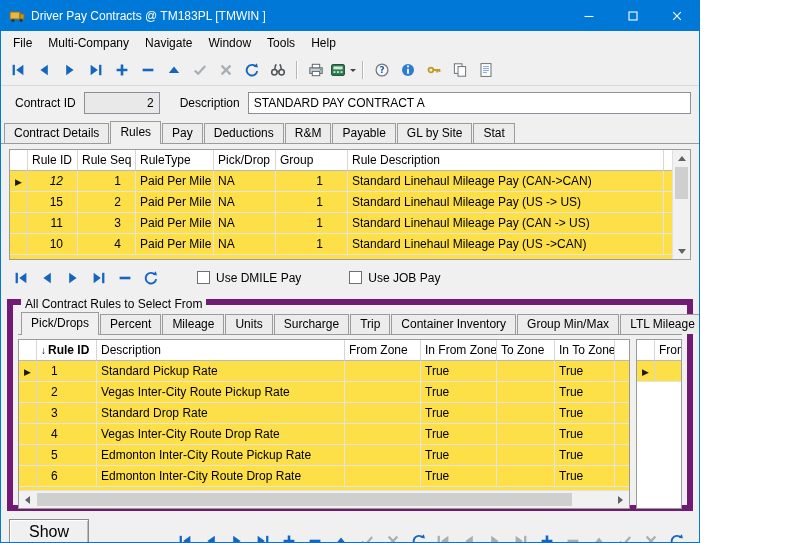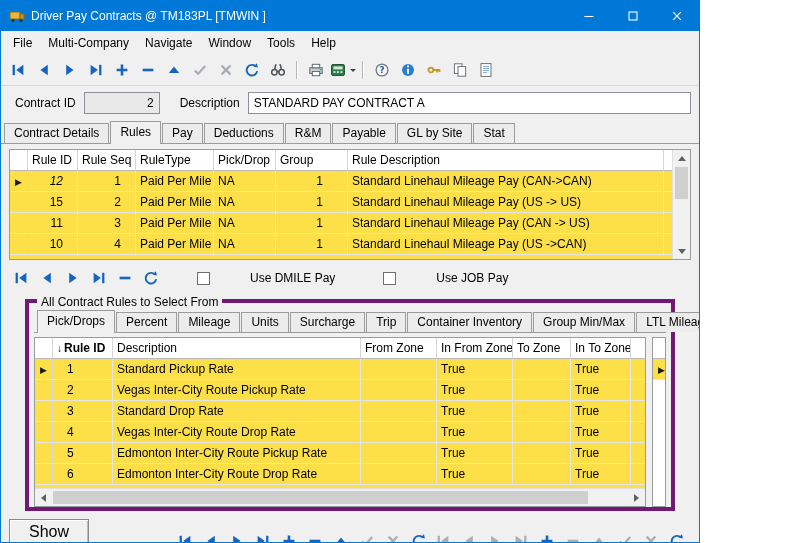--- a/index.html
+++ b/index.html
@@ -60,27 +60,27 @@
   .tri-down{border-left:4px solid transparent;border-right:4px solid transparent;border-top:5px solid #5f6368;}
   .tri-left{border-top:4px solid transparent;border-bottom:4px solid transparent;border-right:5px solid #5f6368;}
   .tri-right{border-top:4px solid transparent;border-bottom:4px solid transparent;border-left:5px solid #5f6368;}
   .hscroll{height:17px;flex:0 0 auto;display:flex;align-items:center;background:#f1f1f1;border-top:1px solid #e0e0e0;}
   .htrack{flex:1;position:relative;height:100%;}
   .hthumb{position:absolute;left:1px;top:2px;bottom:2px;width:535px;background:#cfcfcf;}
 
   
   .midrow{flex:0 0 auto;display:flex;align-items:center;margin:6px 8px 0;height:24px;}
   .btnrow{display:inline-flex;align-items:center;gap:2px;}
-  .cbwrap{display:inline-flex;align-items:center;gap:34px;}
+  .cbwrap{display:inline-flex;}
   .cb1{margin-left:34px;}
   .cb2{margin-left:48px;}
   .cbbox{width:13px;height:13px;box-sizing:border-box;background:#fff;border:1px solid #707070;margin-right:6px;}
 
   
-  .groupbox{margin:9px 24px 0;flex:0 0 auto;position:relative;border:4px solid #701a75;height:212px;box-sizing:border-box;padding:10px 5px 4px;}
+  .groupbox{margin:9px 6px 0;flex:0 0 auto;position:relative;border:6px solid #701a75;height:212px;box-sizing:border-box;padding:10px 5px 4px;}
   .gbtitle{position:absolute;top:-8px;left:8px;background:#f0f0f0;padding:0 4px;white-space:nowrap;}
   .tabs2{margin-top:-4px;}
   .selectwrap{display:flex;gap:6px;margin-top:4px;}
   .grid2{width:612px;height:170px;box-sizing:border-box;border:1px solid #9b9b9b;background:#fff;display:flex;flex-direction:column;}
   .grid2 .gridarea{flex:1;}
   .grid3{flex:1;height:170px;box-sizing:border-box;border:1px solid #9b9b9b;background:#fff;overflow:hidden;}
 
   
   .bottombar{flex:0 0 auto;display:flex;align-items:center;padding:5px 8px;margin-top:3px;}
   .pushbtn{font-family:"Liberation Sans",sans-serif;font-size:16px;background:#f0f0f0;border:1px solid #8a8a8a;box-shadow:inset 1px 1px 0 #ffffff, inset -1px -1px 0 #bcbcbc;padding:3px 11px;}

